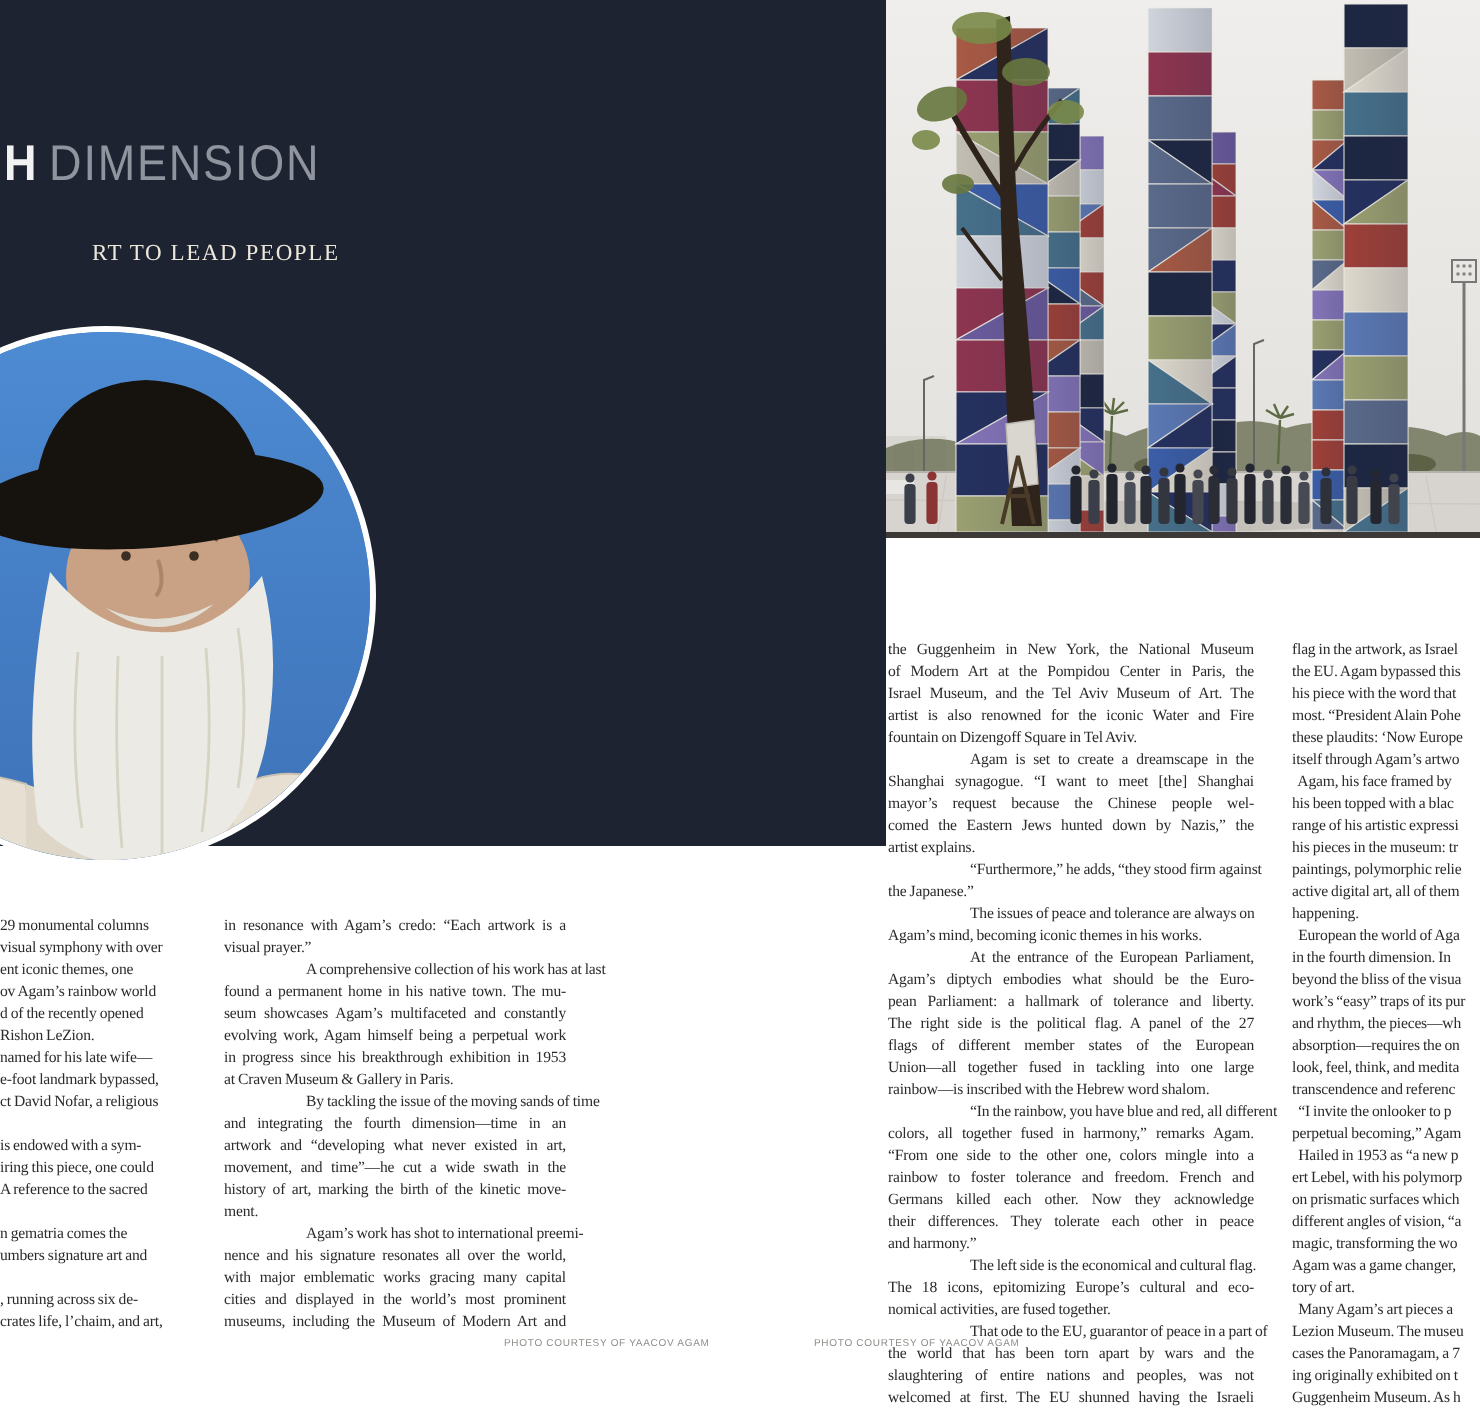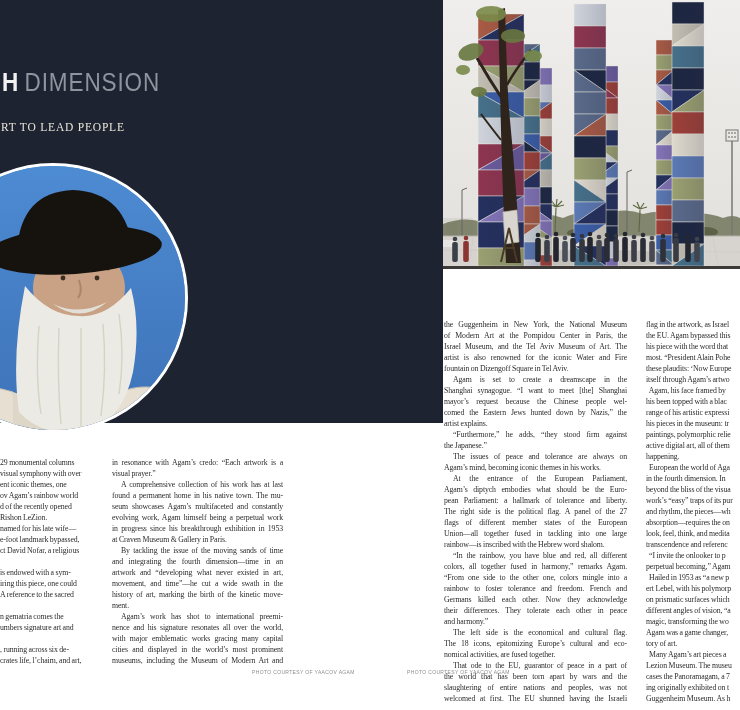--- a/index.html
+++ b/index.html
@@ -6,33 +6,33 @@
   body{width:740px;height:710px;position:relative;background:#ffffff;
        font-family:"Liberation Serif",serif;color:#2b2b2b;}
   .abs{position:absolute;}
   
   #navy-panel{left:0;top:0;width:443px;height:423px;background:#1d2330;}
   #article-title{left:2px;top:68px;font-family:"Liberation Sans",sans-serif;
     font-size:25px;letter-spacing:1px;color:#8f949e;transform:scaleX(.9);
     transform-origin:left top;white-space:nowrap;}
   #article-title .tb{font-weight:700;color:#f2f2f2;margin-right:6px;}
   #article-subtitle{left:1px;top:121px;font-size:11.5px;letter-spacing:.8px;
-    color:#ece7db;white-space:nowrap;}
+    color:#ece7db;white-space:nowrap;padding-left:45px;}
   
   #portrait-photo{left:-82px;top:163px;width:264px;height:264px;border-radius:50%;
     border:3px solid #ffffff;overflow:hidden;background:#4a85c8;}
   
   #sculpture-photo{left:443px;top:0;width:297px;height:269px;overflow:hidden;
     background:#ecebe8;}
   
   .tcol{font-size:7.8px;letter-spacing:-.1px;word-spacing:-.3px;}
   .line{height:11px;line-height:11px;overflow:visible;}
   .just{white-space:nowrap;text-align:justify;text-align-last:justify;}
   .end{text-align-last:left;}
-  .ind{text-indent:9px;}
+  .ind{text-indent:9px;padding-left:32px;}
   .frag{white-space:pre;}
   #text-column-1{left:0;top:457px;width:94px;text-align:left;}
   #text-column-2{left:112px;top:457px;width:171px;}
   #text-column-3{left:444px;top:279px;width:183px;margin-top:40px;}
   #text-column-4{left:646px;top:279px;width:94px;text-align:left;margin-top:40px;}
   .credit{font-family:"Liberation Sans",sans-serif;font-size:5px;
     letter-spacing:.35px;color:#908e89;white-space:nowrap;}
   #photo-credit-left{left:252px;top:669px;}
   #photo-credit-right{left:407px;top:669px;}
 </style>

